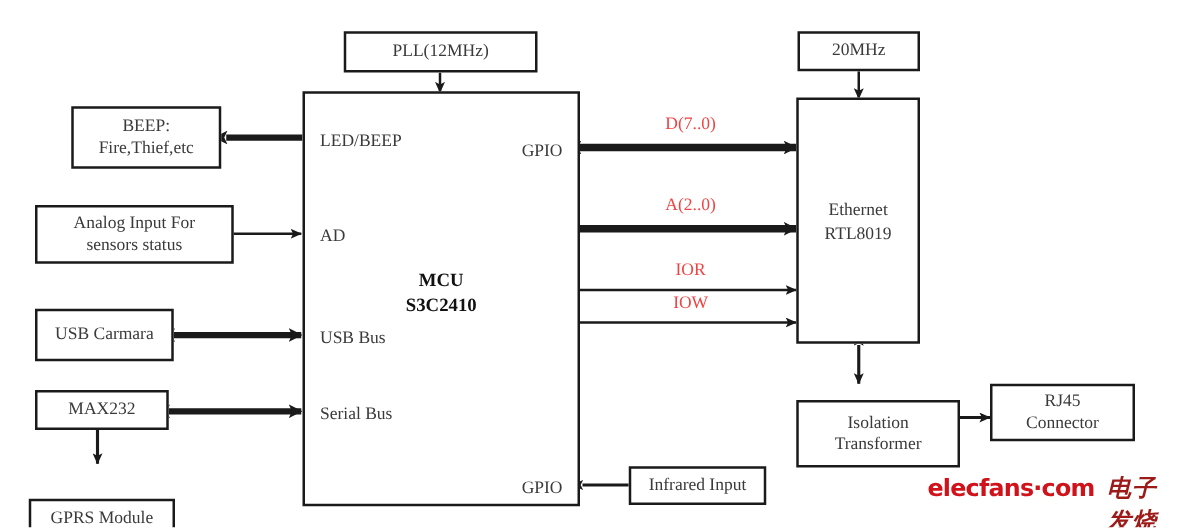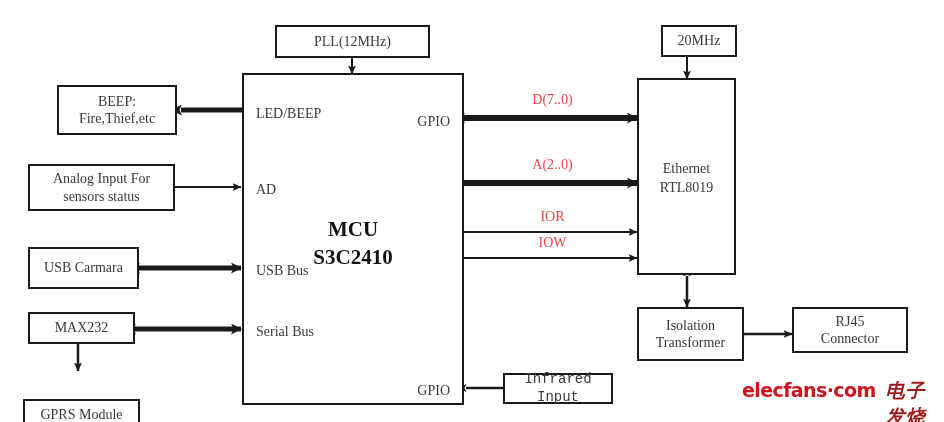--- a/index.html
+++ b/index.html
@@ -39,21 +39,21 @@
     display: block;
     z-index: 2;
   }
   .mcu-title {
     position: absolute;
     left: 0;
     right: 0;
     text-align: center;
     font-weight: bold;
     color: #111;
-    font-size: 21px;
+    font-size: 15px;
     line-height: 1.35;
   }
   
   .port {
     position: absolute;
     font-size: 14px;
     color: #3a3a3a;
     white-space: nowrap;
   }
   .eth-title {
@@ -186,30 +186,30 @@
       <g>
         <line x1="503" y1="388" x2="466" y2="388" stroke="#1a1a1a" stroke-width="2.5" marker-end="url(#ahThinL)"></line>
       </g>
     </svg>
   </div>
 
   <div class="box" id="pll-box" style="left:275px;top:25px;width:155px;height:33px;">
     <span>PLL(12MHz)</span>
   </div>
 
-  <div class="box" id="osc-box" style="left:638px;top:25px;width:76px;height:32px;margin-left:23px;">
+  <div class="box" id="osc-box" style="left:638px;top:25px;width:98px;height:32px;">
     <span>20MHz</span>
   </div>
 
   <div class="box" id="alarm-box" style="left:57px;top:85px;width:120px;height:50px;">
     <span>BEEP:</span>
     <span class="l2">Fire,Thief,etc</span>
   </div>
 
-  <div class="box" id="analog-box" style="left:28px;top:164px;width:147px;height:47px;">
+  <div class="box" id="analog-box" style="left:28px;top:164px;width:159px;height:47px;">
     <span>Analog Input For</span>
     <span class="l2">sensors status</span>
   </div>
 
   <div class="box" id="usb-box" style="left:28px;top:247px;width:111px;height:42px;">
     <span>USB Carmara</span>
   </div>
 
   <div class="box" id="max232-box" style="left:28px;top:312px;width:107px;height:32px;">
     <span>MAX232</span>
@@ -232,31 +232,31 @@
     <span class="port" style="right:12px;top:307px;">GPIO</span>
   </div>
 
   <div class="box" id="eth-block" style="left:637px;top:78px;width:99px;height:197px;">
     <div class="eth-title" style="top:80px;">
       <span>Ethernet</span><br>
       <span>RTL8019</span>
     </div>
   </div>
 
-  <div class="box" id="isolation-box" style="left:637px;top:307px;width:107px;height:54px;">
+  <div class="box" id="isolation-box" style="left:637px;top:320px;width:131px;height:54px;">
     <span>Isolation</span>
     <span class="l2">Transformer</span>
   </div>
 
   <div class="box" id="rj45-box" style="left:792px;top:307px;width:116px;height:46px;">
     <span>RJ45</span>
     <span class="l2">Connector</span>
   </div>
 
-  <div class="box" id="infrared-box" style="left:503px;top:373px;width:110px;height:31px;font-family:Liberation Mono, monospace;">
+  <div class="box" id="infrared-box" style="left:503px;top:373px;width:110px;height:31px;">
     <span>Infrared Input</span>
   </div>
 
   <div class="bus-label" style="left:470px;top:92px;width:165px;">D(7..0)</div>
   <div class="bus-label" style="left:470px;top:157px;width:165px;">A(2..0)</div>
   <div class="bus-label" style="left:470px;top:235px;width:165px;">IOW</div>
   <div class="bus-label" style="left:470px;top:209px;width:165px;">IOR</div>
 
   <div id="watermark" style="left:742px;top:378px;">
     <span class="wm-latin">elecfans·com</span>

